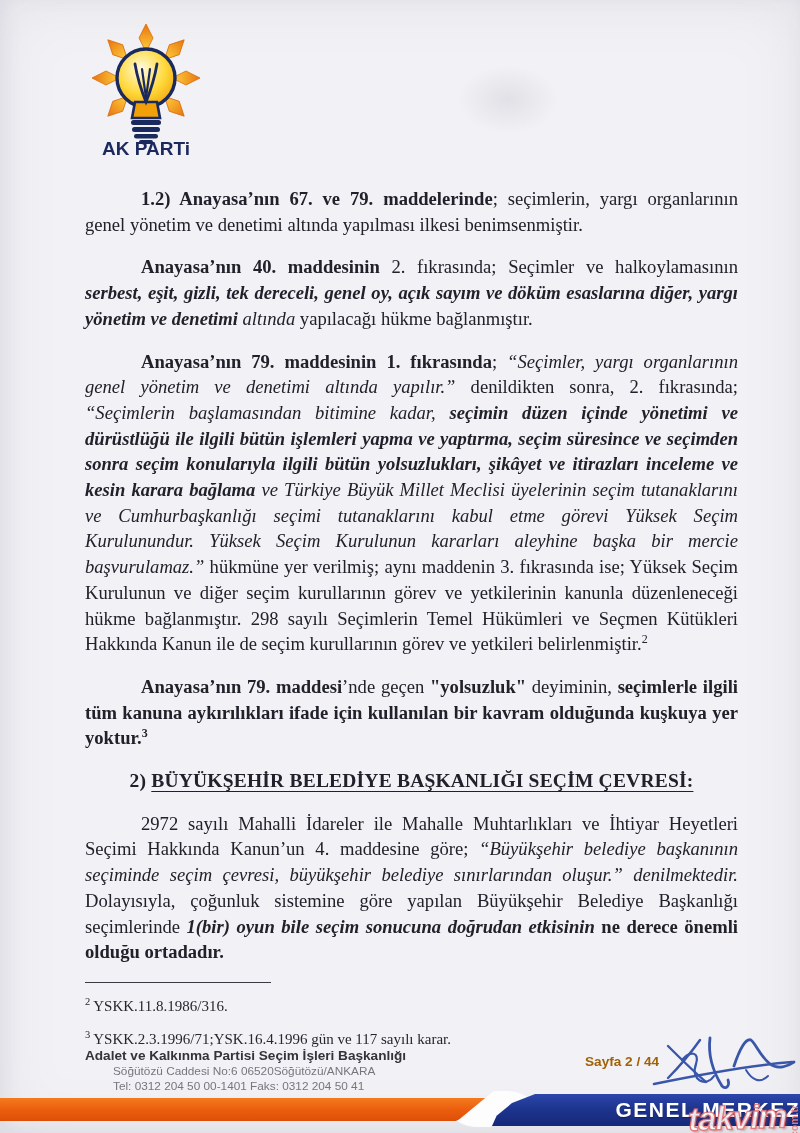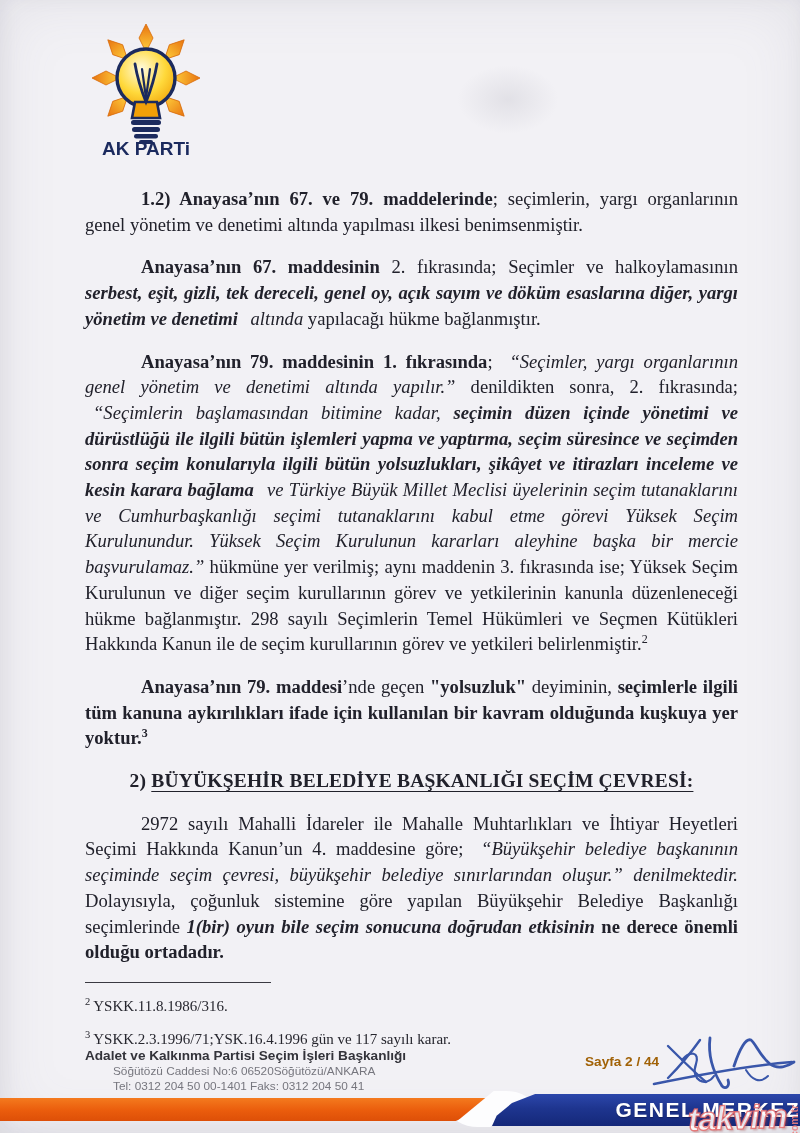--- a/index.html
+++ b/index.html
@@ -26,21 +26,21 @@
     font-size:18.6px;line-height:25.7px;text-align:justify;
     color:#21212b;
   }
   .doc-body p{margin:0 0 17px 0;text-indent:56px;}
   .doc-heading{
     margin:23px 0 24px 0;text-align:center;text-indent:0 !important;
     font-weight:bold;font-size:19.5px;letter-spacing:0.2px;
   }
   .s-r{font-weight:normal;font-style:normal;}
   .s-b{font-weight:bold;}
-  .s-i{font-style:italic;margin-left:8px;}
+  .s-i{font-style:italic;}
   .s-bi{font-weight:bold;font-style:italic;}
   .s-bu{font-weight:bold;text-decoration:underline;text-underline-offset:3.5px;}
   .s-sup{vertical-align:super;font-size:12px;line-height:0;}
   .s-supb{vertical-align:super;font-size:12px;line-height:0;font-weight:bold;}
   
   .footnotes{position:absolute;left:85px;top:982px;width:653px;font-size:15px;color:#26262e;}
   .fn-rule{width:186px;height:0;border-top:1.6px solid #3a3a42;margin-bottom:9px;}
   .fn{margin:0 0 9px 0;line-height:19px;}
   .fn .fn-marker{vertical-align:super;font-size:10.5px;margin-right:3px;}
   
@@ -122,21 +122,21 @@
         <rect x="63" y="118" width="14" height="4" rx="2"></rect>
       </g>
       <text x="70" y="133" text-anchor="middle" font-family="Liberation Sans, sans-serif" font-size="19" font-weight="bold" fill="#1b2a5e">AK PARTi</text>
     </svg>
   </div>
 
   <div class="smudge"></div>
 
   <div class="doc-body">
     <p><span class="s-b">1.2) Anayasa’nın 67. ve 79. maddelerinde</span><span class="s-r">; seçimlerin, yargı organlarının genel yönetim ve denetimi altında yapılması ilkesi benimsenmiştir.</span></p>
-    <p><span class="s-b">Anayasa’nın 67. maddesinin</span><span class="s-r"> 2. fıkrasında; Seçimler ve halkoylamasının </span><span class="s-bi">serbest, eşit, gizli, tek dereceli, genel oy, açık sayım ve döküm esaslarına diğer, yargı yönetim ve denetimi</span><span class="s-i"> altında </span><span class="s-r">yapılacağı hükme bağlanmıştır.</span></p>
+    <p><span class="s-b">Anayasa’nın 40. maddesinin</span><span class="s-r"> 2. fıkrasında; Seçimler ve halkoylamasının </span><span class="s-bi">serbest, eşit, gizli, tek dereceli, genel oy, açık sayım ve döküm esaslarına diğer, yargı yönetim ve denetimi</span><span class="s-i"> altında </span><span class="s-r">yapılacağı hükme bağlanmıştır.</span></p>
     <p><span class="s-b">Anayasa’nın 79. maddesinin 1. fıkrasında</span><span class="s-r">; </span><span class="s-i">“Seçimler, yargı organlarının genel yönetim ve denetimi altında yapılır.”</span><span class="s-r"> denildikten sonra, 2. fıkrasında; </span><span class="s-i">“Seçimlerin başlamasından bitimine kadar, </span><span class="s-bi">seçimin düzen içinde yönetimi ve dürüstlüğü ile ilgili bütün işlemleri yapma ve yaptırma, seçim süresince ve seçimden sonra seçim konularıyla ilgili bütün yolsuzlukları, şikâyet ve itirazları inceleme ve kesin karara bağlama</span><span class="s-i"> ve Türkiye Büyük Millet Meclisi üyelerinin seçim tutanaklarını ve Cumhurbaşkanlığı seçimi tutanaklarını kabul etme görevi Yüksek Seçim Kurulunundur. Yüksek Seçim Kurulunun kararları aleyhine başka bir mercie başvurulamaz.”</span><span class="s-r"> hükmüne yer verilmiş; aynı maddenin 3. fıkrasında ise; Yüksek Seçim Kurulunun ve diğer seçim kurullarının görev ve yetkilerinin kanunla düzenleneceği hükme bağlanmıştır. 298 sayılı Seçimlerin Temel Hükümleri ve Seçmen Kütükleri Hakkında Kanun ile de seçim kurullarının görev ve yetkileri belirlenmiştir.</span><span class="s-sup">2</span></p>
     <p><span class="s-b">Anayasa’nın 79. maddesi</span><span class="s-r">’nde geçen </span><span class="s-b">"yolsuzluk"</span><span class="s-r"> deyiminin, </span><span class="s-b">seçimlerle ilgili tüm kanuna aykırılıkları ifade için kullanılan bir kavram olduğunda kuşkuya yer yoktur.</span><span class="s-supb">3</span></p>
     <p class="doc-heading"><span class="s-b">2) </span><span class="s-bu">BÜYÜKŞEHİR BELEDİYE BAŞKANLIĞI SEÇİM ÇEVRESİ:</span></p>
     <p><span class="s-r">2972 sayılı Mahalli İdareler ile Mahalle Muhtarlıkları ve İhtiyar Heyetleri Seçimi Hakkında Kanun’un 4. maddesine göre; </span><span class="s-i">“Büyükşehir belediye başkanının seçiminde seçim çevresi, büyükşehir belediye sınırlarından oluşur.” denilmektedir.</span><span class="s-r"> Dolayısıyla, çoğunluk sistemine göre yapılan Büyükşehir Belediye Başkanlığı seçimlerinde </span><span class="s-bi">1(bir) oyun bile seçim sonucuna doğrudan etkisinin</span><span class="s-b"> ne derece önemli olduğu ortadadır.</span></p>
   </div>
 
   <div class="footnotes">
     <div class="fn-rule"></div>
     <p class="fn"><span class="fn-marker">2</span><span>YSKK.11.8.1986/316.</span></p>
     <p class="fn"><span class="fn-marker">3</span><span>YSKK.2.3.1996/71;YSK.16.4.1996 gün ve 117 sayılı karar.</span></p>

